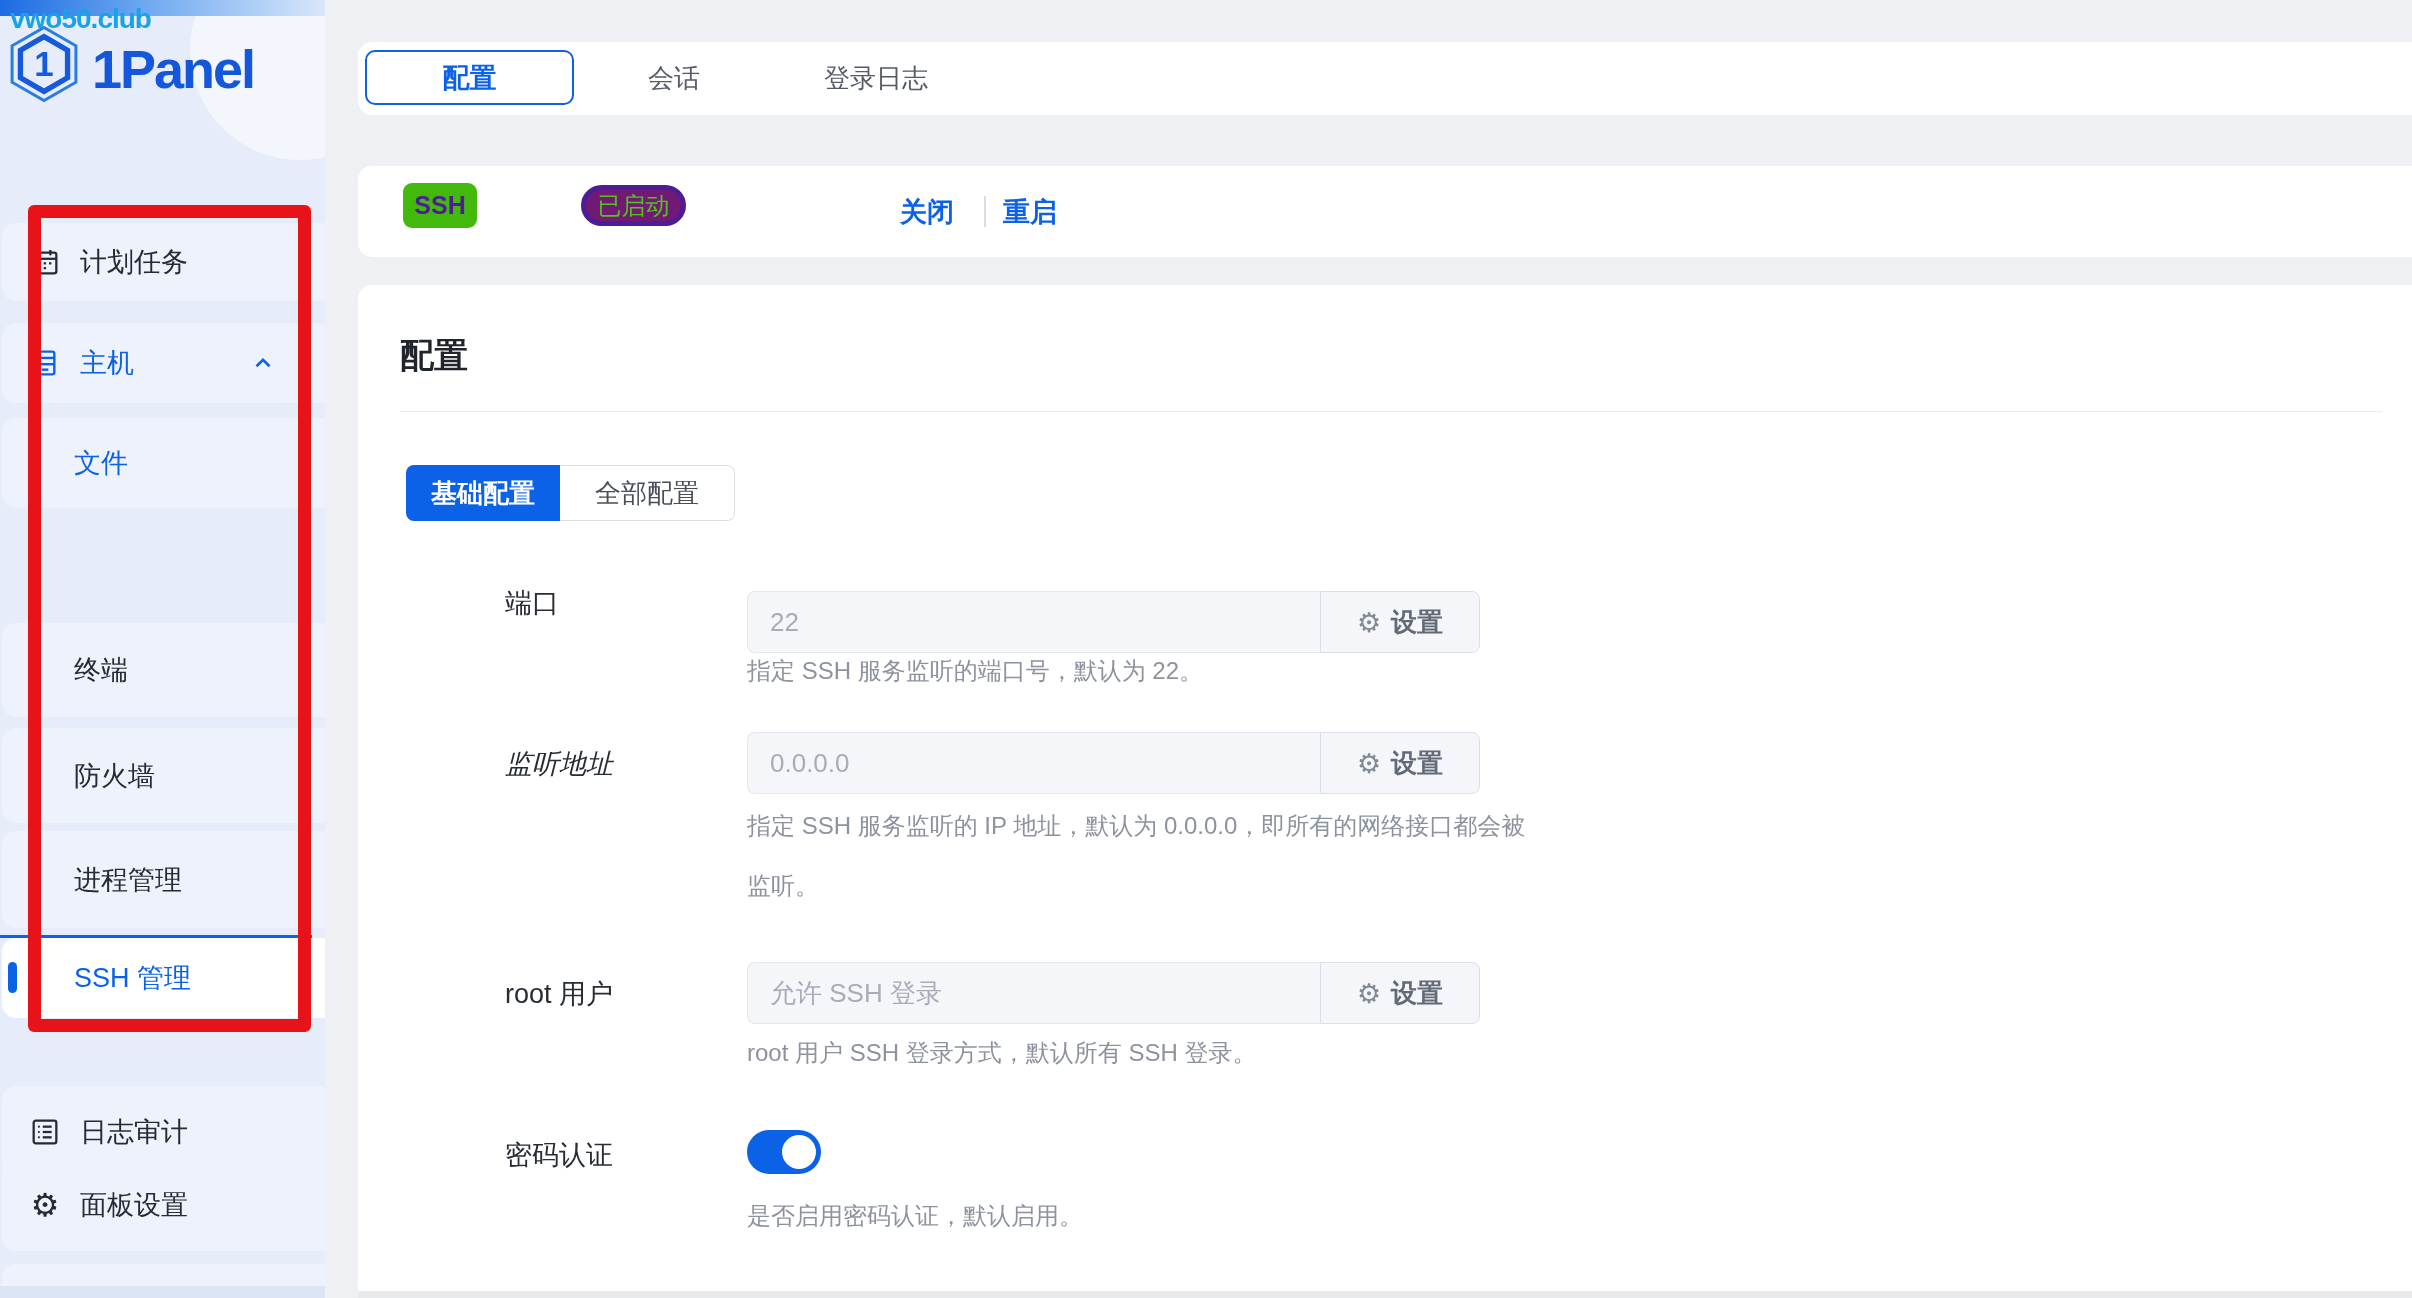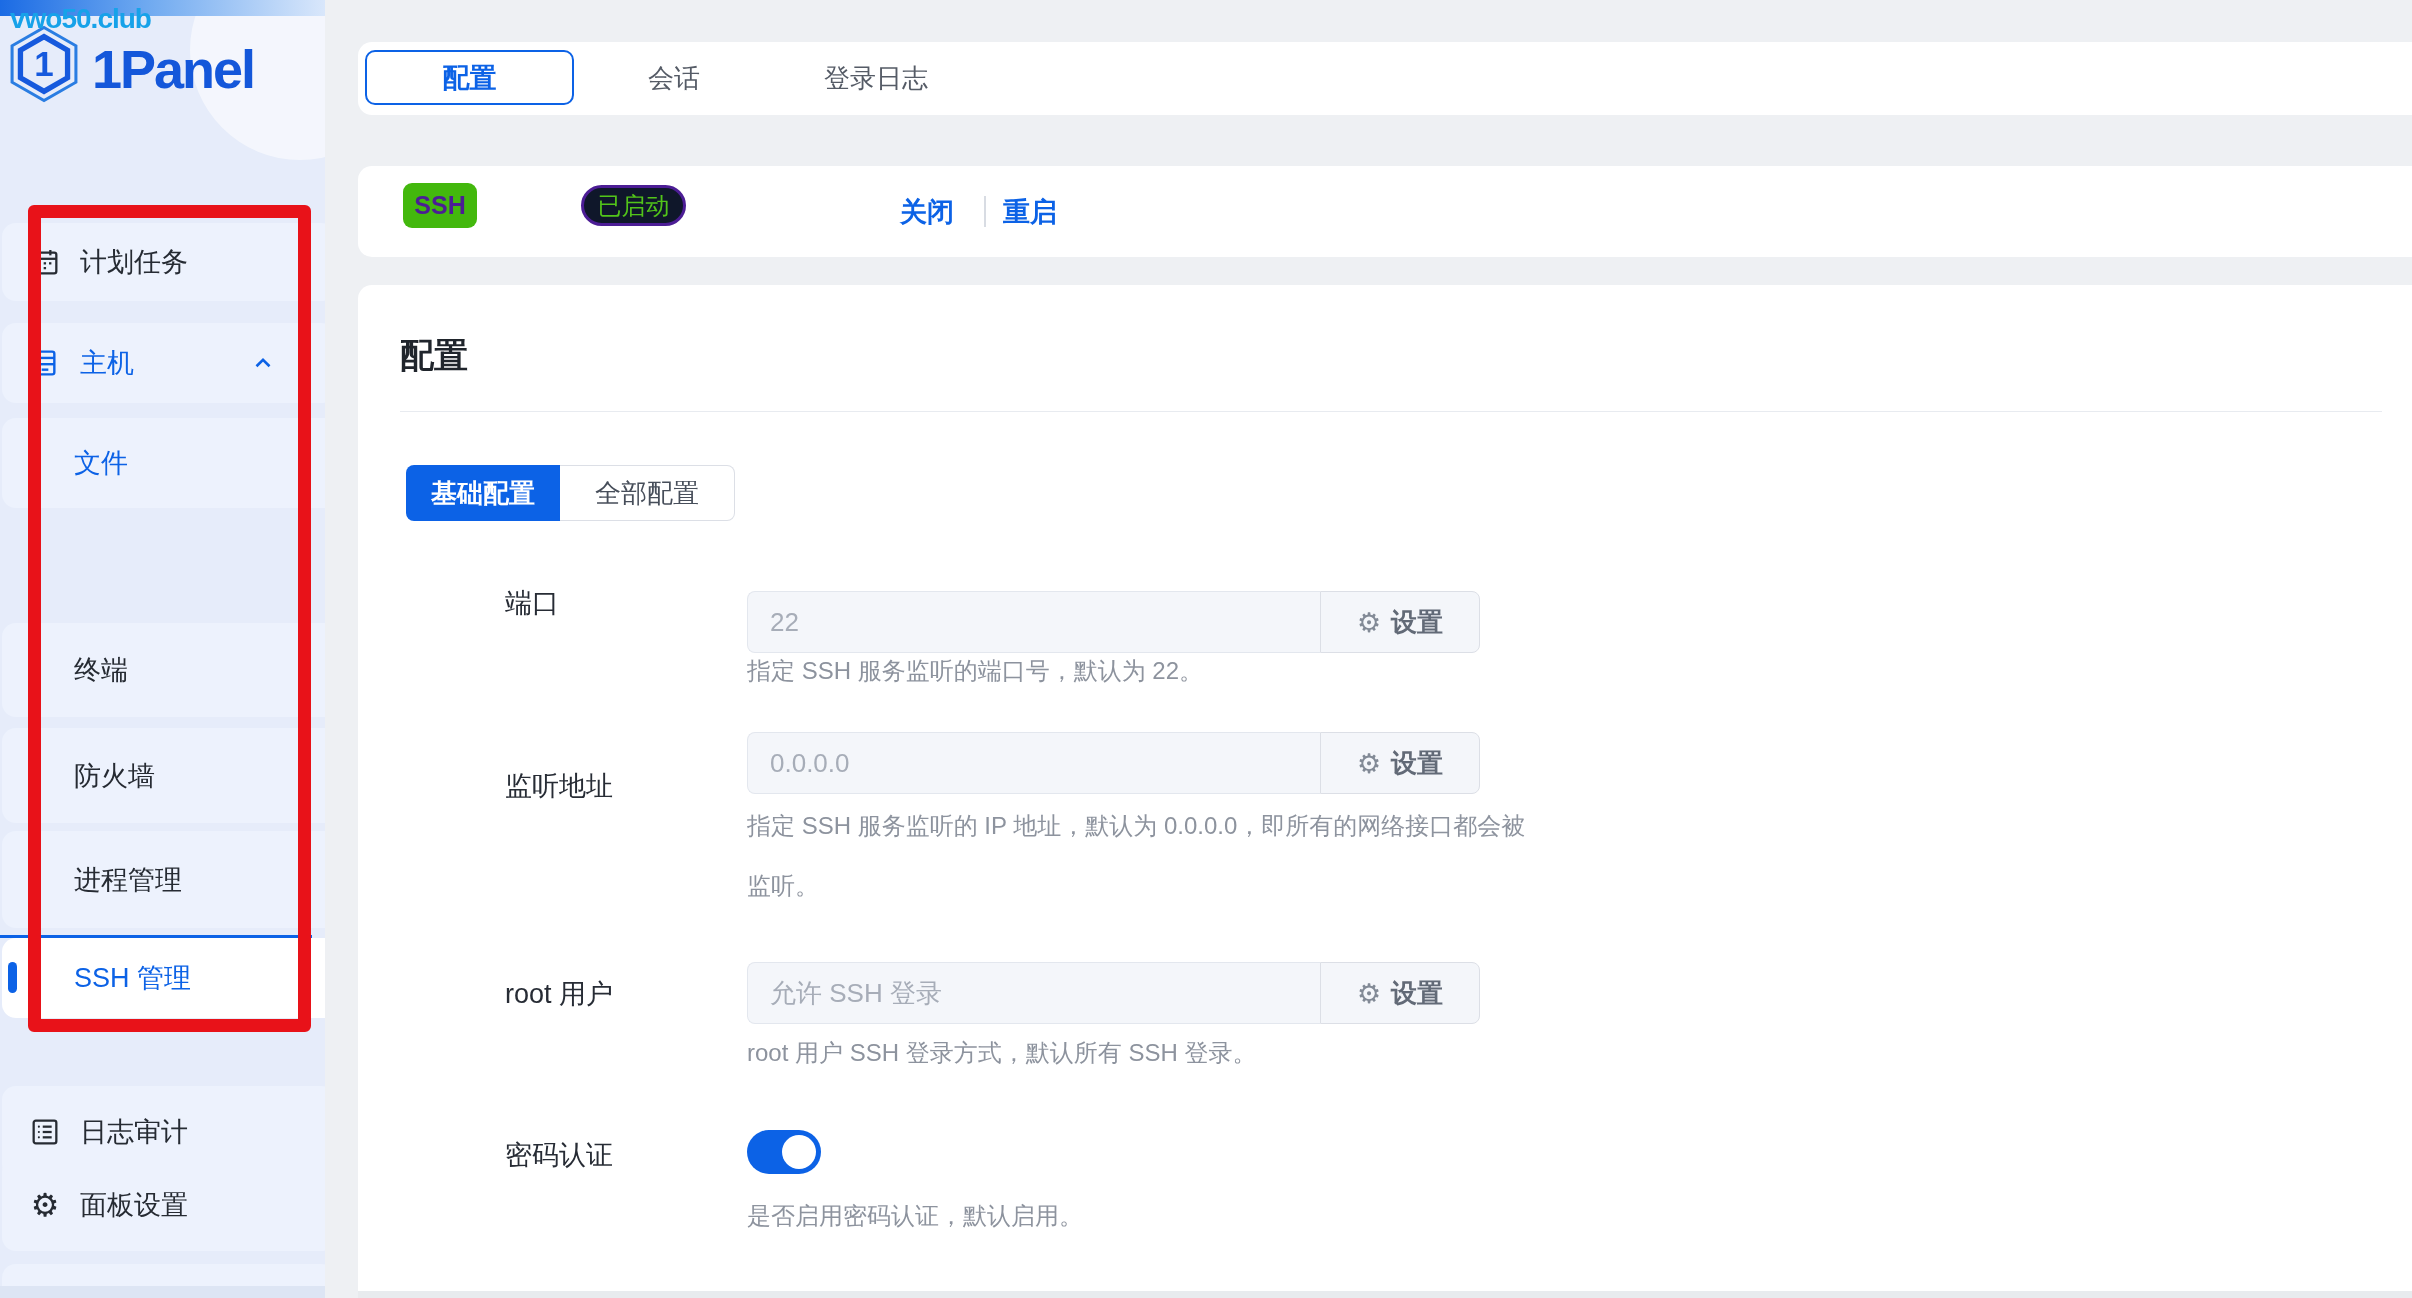--- a/index.html
+++ b/index.html
@@ -40,22 +40,22 @@
   .tab-band{left:33px;top:42px;width:2054px;height:73px;border-radius:14px 0 0 14px;}
   .tab-active{position:absolute;left:7px;top:8px;width:209px;height:55px;border:2px solid #0c62e6;border-radius:10px;
     display:flex;align-items:center;justify-content:center;font-size:27px;font-weight:700;color:#0c62e6;box-sizing:border-box;}
   .tab{position:absolute;top:0;height:73px;display:flex;align-items:center;justify-content:center;
     font-size:26px;color:#555b66;}
   .tab2{left:241px;width:150px;}
   .tab3{left:418px;width:200px;}
   .ssh-card{left:33px;top:166px;width:2054px;height:91px;border-radius:14px 0 0 14px;}
   .ssh-badge{position:absolute;left:45px;top:17px;width:74px;height:45px;border-radius:9px;background:#43b80d;
     display:flex;align-items:center;justify-content:center;color:#4c1d95;font-size:25px;font-weight:700;}
-  .run-badge{position:absolute;left:223px;top:19px;width:105px;height:41px;border-radius:21px;background:#0f172a;
-    border:3px solid #4c1d95;box-sizing:border-box;display:flex;align-items:center;justify-content:center;
+  .run-badge{position:absolute;left:223px;top:19px;width:105px;height:41px;border-radius:21px;background:#701a75;
+    border:5px solid #4c1d95;box-sizing:border-box;display:flex;align-items:center;justify-content:center;
     color:#52c41a;font-size:24px;}
   .svc-link{position:absolute;top:0;height:91px;display:flex;align-items:center;font-size:27px;font-weight:700;color:#0c62e6;cursor:pointer;}
   .link-stop{left:542px;}
   .link-restart{left:645px;}
   .svc-divider{position:absolute;left:626px;top:30px;width:2px;height:31px;background:#d8dce3;}
   .main-card{left:33px;top:285px;width:2054px;height:1013px;border-radius:14px 0 0 0;}
   .panel-title{position:absolute;left:42px;top:48px;font-size:34px;font-weight:700;color:#20252c;}
   .panel-divider{position:absolute;left:42px;right:30px;top:126px;height:1px;background:#e8ebf0;}
   .segmented{position:absolute;left:48px;top:180px;height:56px;display:flex;}
   .seg{height:56px;display:flex;align-items:center;justify-content:center;font-size:26px;box-sizing:border-box;cursor:pointer;}
@@ -203,21 +203,21 @@
     <div class="f-label" style="top:300px;">端口</div>
     <div class="input-group" style="top:286px;margin-top:20px;">
       <div class="input-box">22</div>
       <div class="set-btn">
         <span class="gg">⚙</span>
         <span class="st">设置</span>
       </div>
     </div>
     <div class="help" style="top:356px;">指定 SSH 服务监听的端口号，默认为 22。</div>
 
-    <div class="f-label" style="top:483px;">监听地址</div>
+    <div class="f-label" style="top:461px;font-style:italic;">监听地址</div>
     <div class="input-group" style="top:447px;">
       <div class="input-box">0.0.0.0</div>
       <div class="set-btn">
         <span class="gg">⚙</span>
         <span class="st">设置</span>
       </div>
     </div>
     <div class="help" style="top:511px;">指定 SSH 服务监听的 IP 地址，默认为 0.0.0.0，即所有的网络接口都会被监听。</div>
 
     <div class="f-label" style="top:691px;">root 用户</div>

